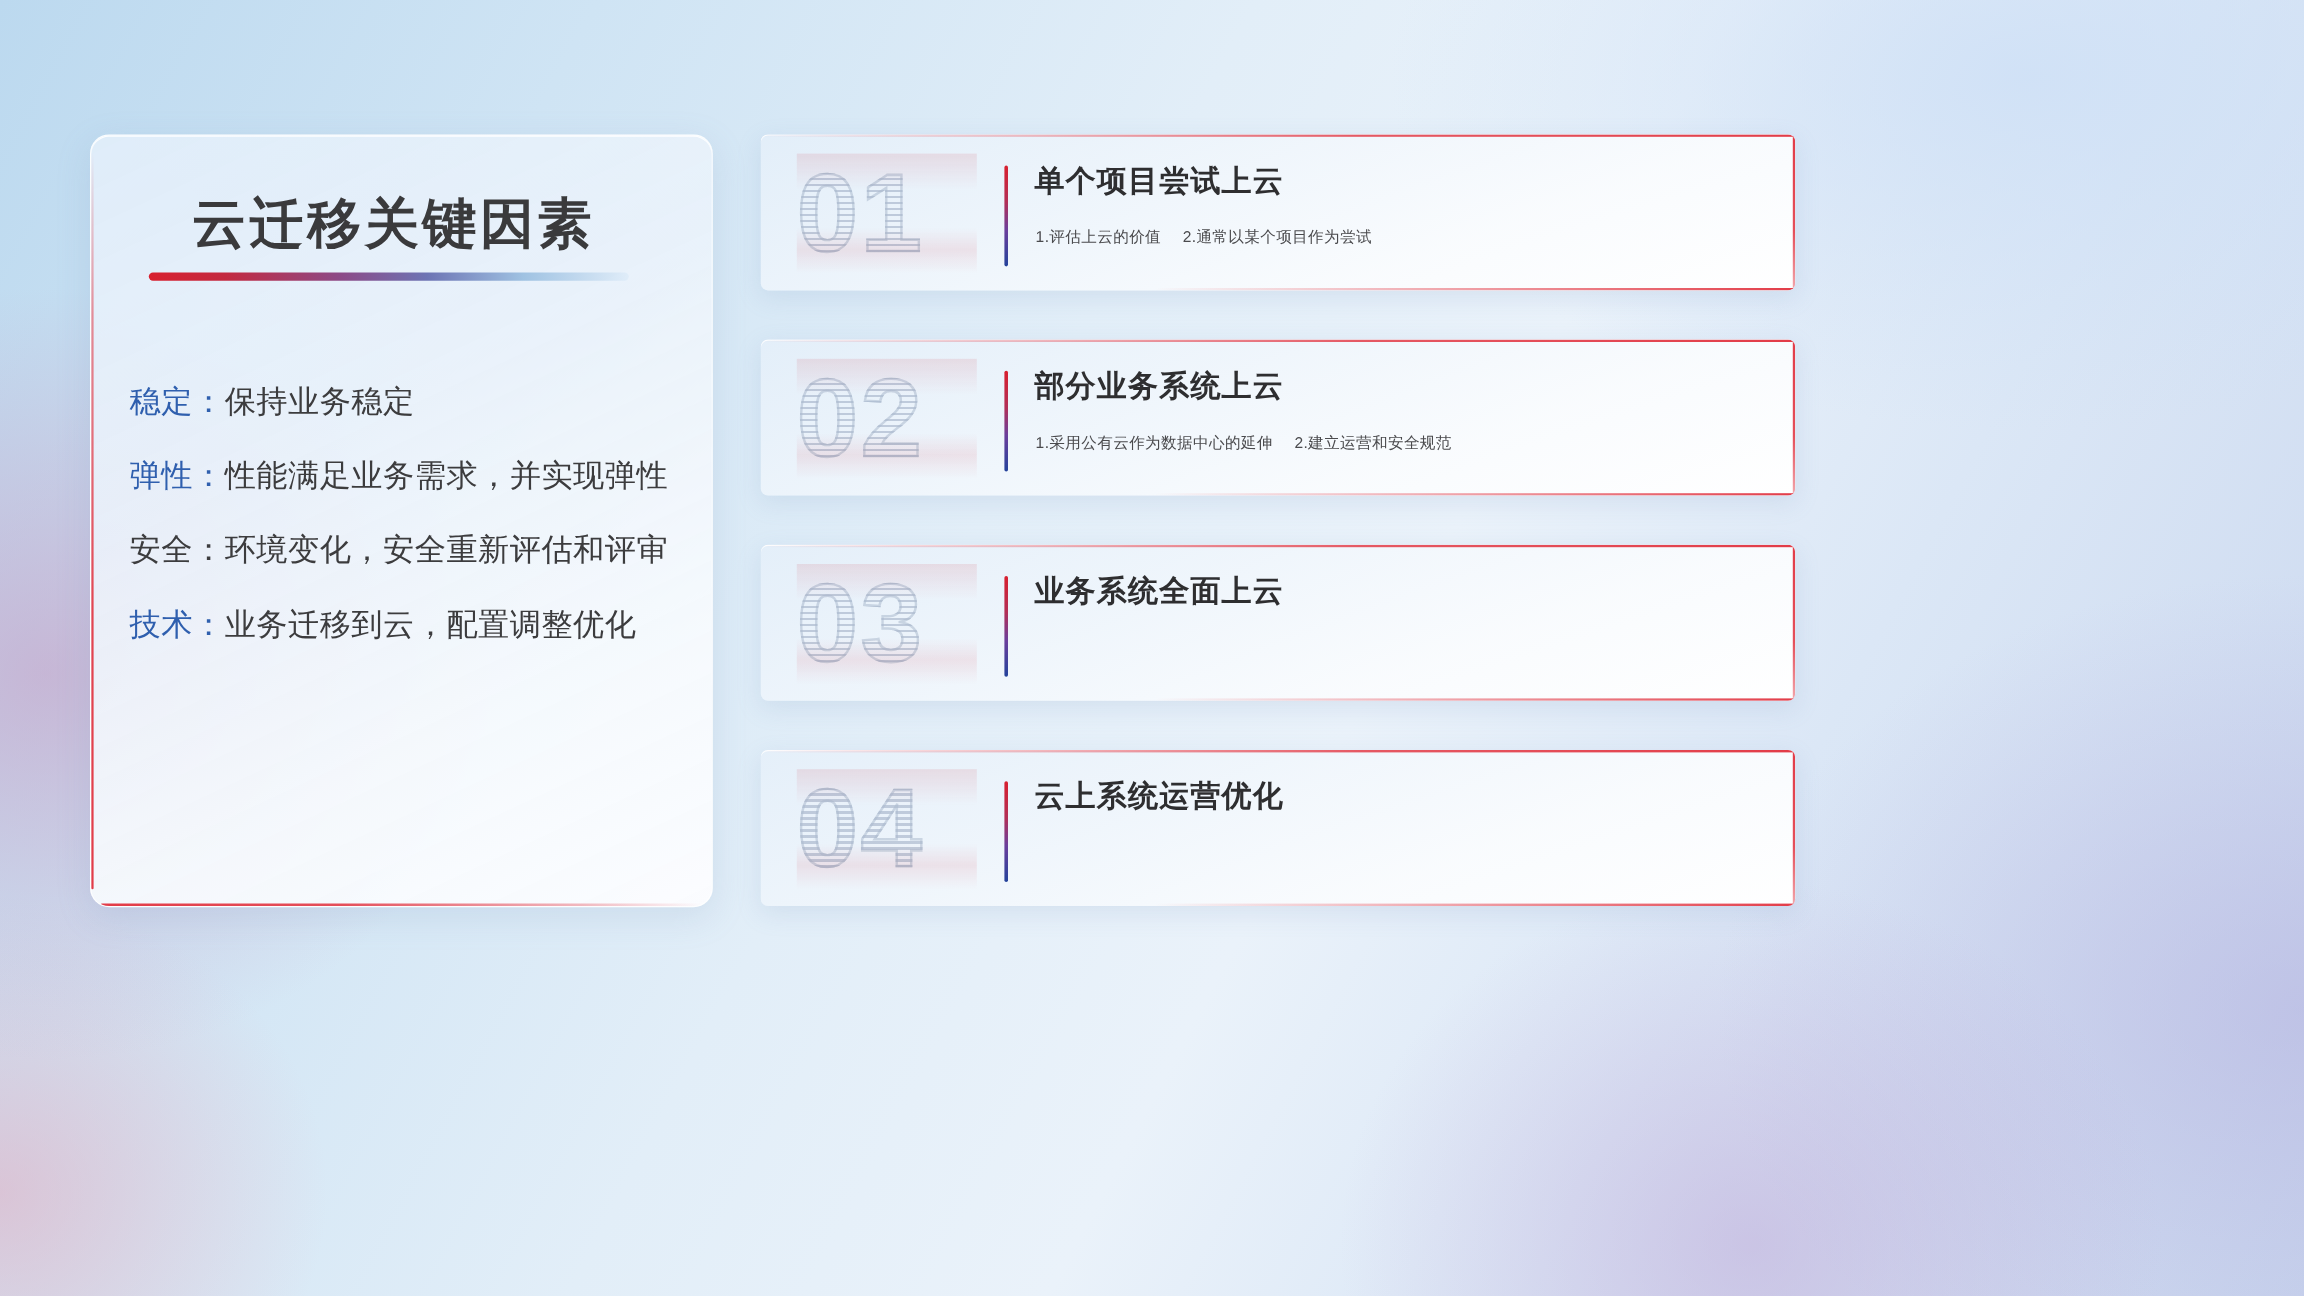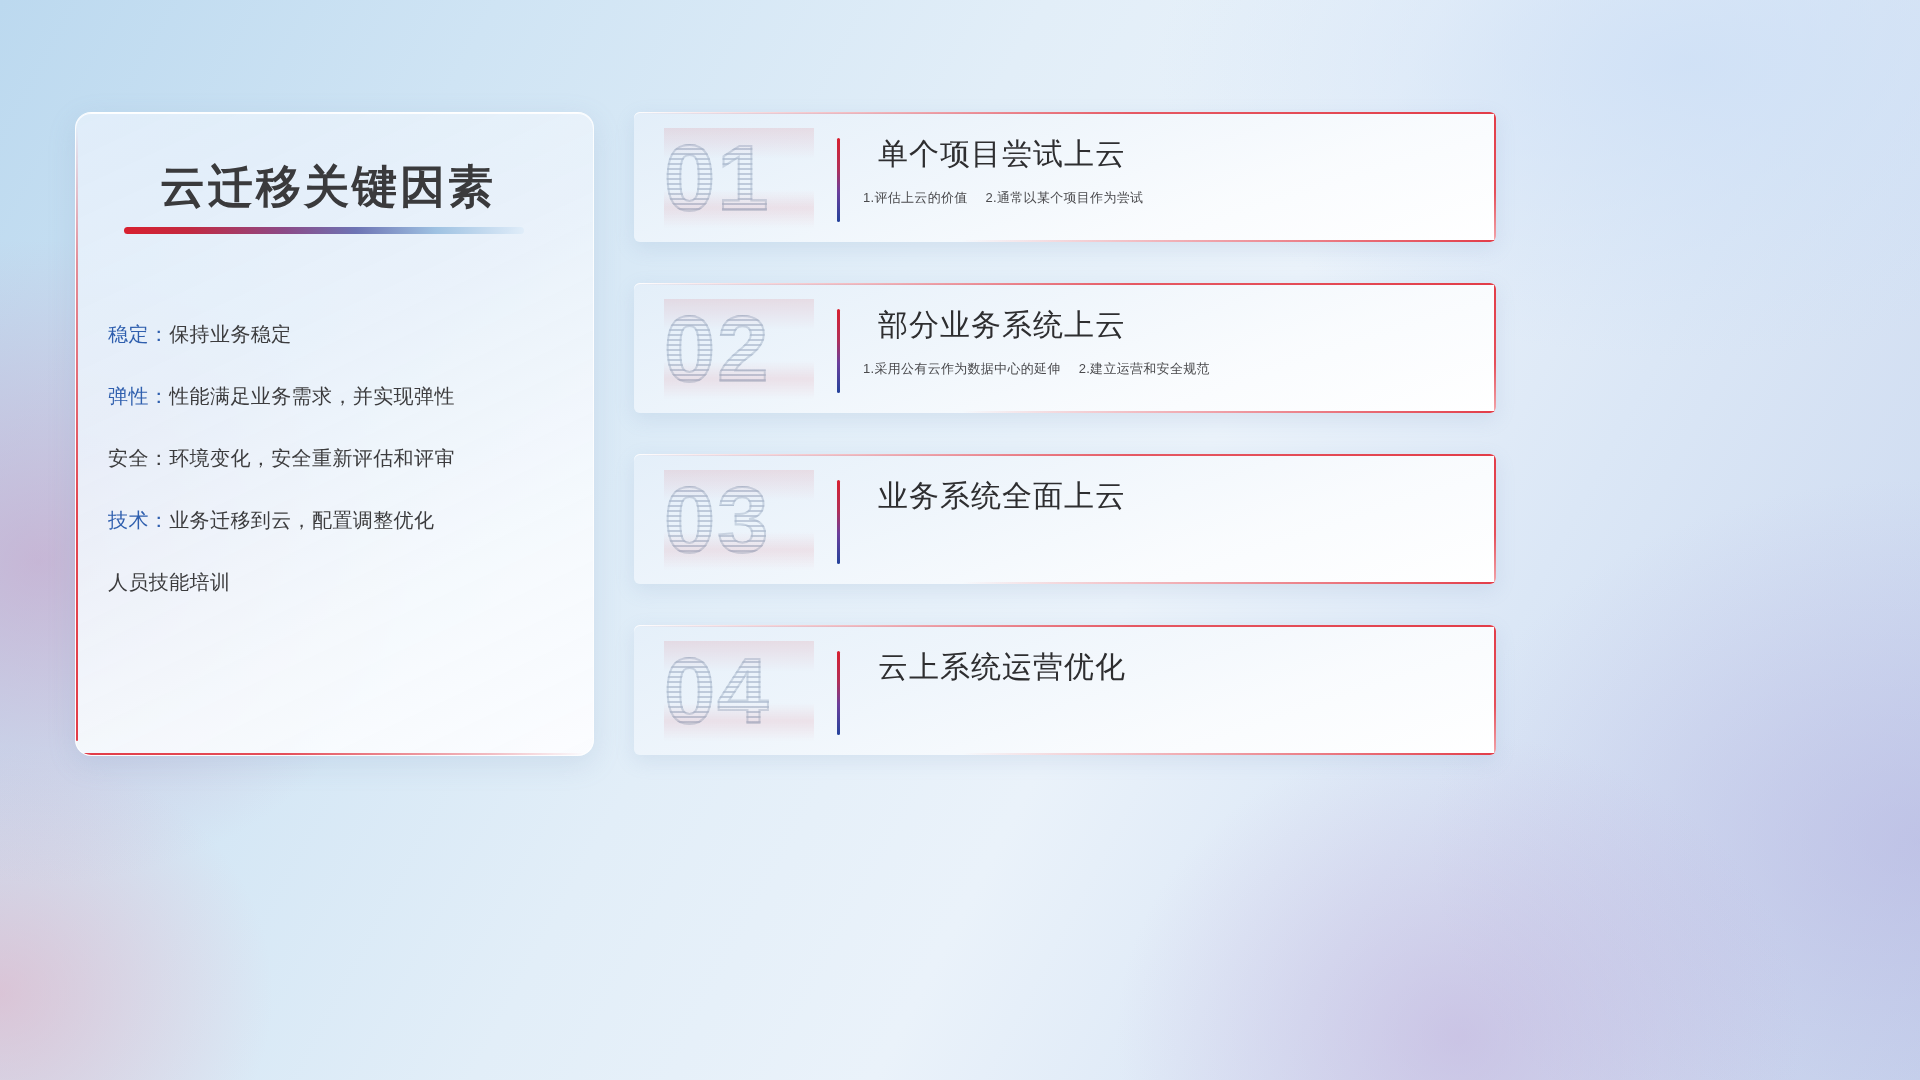--- a/index.html
+++ b/index.html
@@ -73,21 +73,21 @@
     background: linear-gradient(90deg, #d8202f 0%, #c32940 16%, #8c4a87 40%, #6d74b4 58%, #9fc2e2 78%, rgba(196,222,244,0.25) 100%);
   }
 
   .panel-list {
     position: absolute;
     left: 32px;
     top: 190px;
     right: 14px;
   }
   .panel-line {
-    font-size: 20px;
+    font-size: 26px;
     line-height: 62px;
     color: #3c3c3e;
     white-space: nowrap;
     letter-spacing: 0.4px;
   }
   .panel-line .lbl-blue { color: #2f5fae; }
   .panel-line .lbl-dark { color: #3c3c3e; }
 
   
   .cards {
@@ -167,24 +167,24 @@
     left: 203px;
     top: 26px;
     width: 3px;
     height: 84px;
     border-radius: 2px;
     background: linear-gradient(180deg, #d8202f 0%, #b32f56 36%, #6b3f9c 64%, #24439b 100%);
   }
 
   .card-title {
     position: absolute;
-    left: 244px;
+    left: 228px;
     top: 22px;
-    font-size: 30px;
-    font-weight: normal;
+    font-size: 25px;
+    font-weight: bold;
     color: #2e2e30;
     letter-spacing: 1px;
     white-space: nowrap;
   }
   .card-desc {
     position: absolute;
     left: 229px;
     top: 77px;
     font-size: 13px;
     color: #4a4a4d;
@@ -211,23 +211,20 @@
       </div>
       <div class="panel-line">
         <span class="lbl-blue">弹性：</span><span>性能满足业务需求，并实现弹性</span>
       </div>
       <div class="panel-line">
         <span class="lbl-dark">安全：</span><span>环境变化，安全重新评估和评审</span>
       </div>
       <div class="panel-line">
         <span class="lbl-blue">技术：</span><span>业务迁移到云，配置调整优化</span>
       </div>
-      <div class="panel-line">
-        <span class="lbl-dark"></span><span>人员技能培训</span>
-      </div>
     </div>
   </div>
 
   <div class="cards">
 
     <div class="card">
       <div class="accent-top"></div>
       <div class="accent-right"></div>
       <div class="accent-bottom"></div>
       <div class="card-num">01</div>

